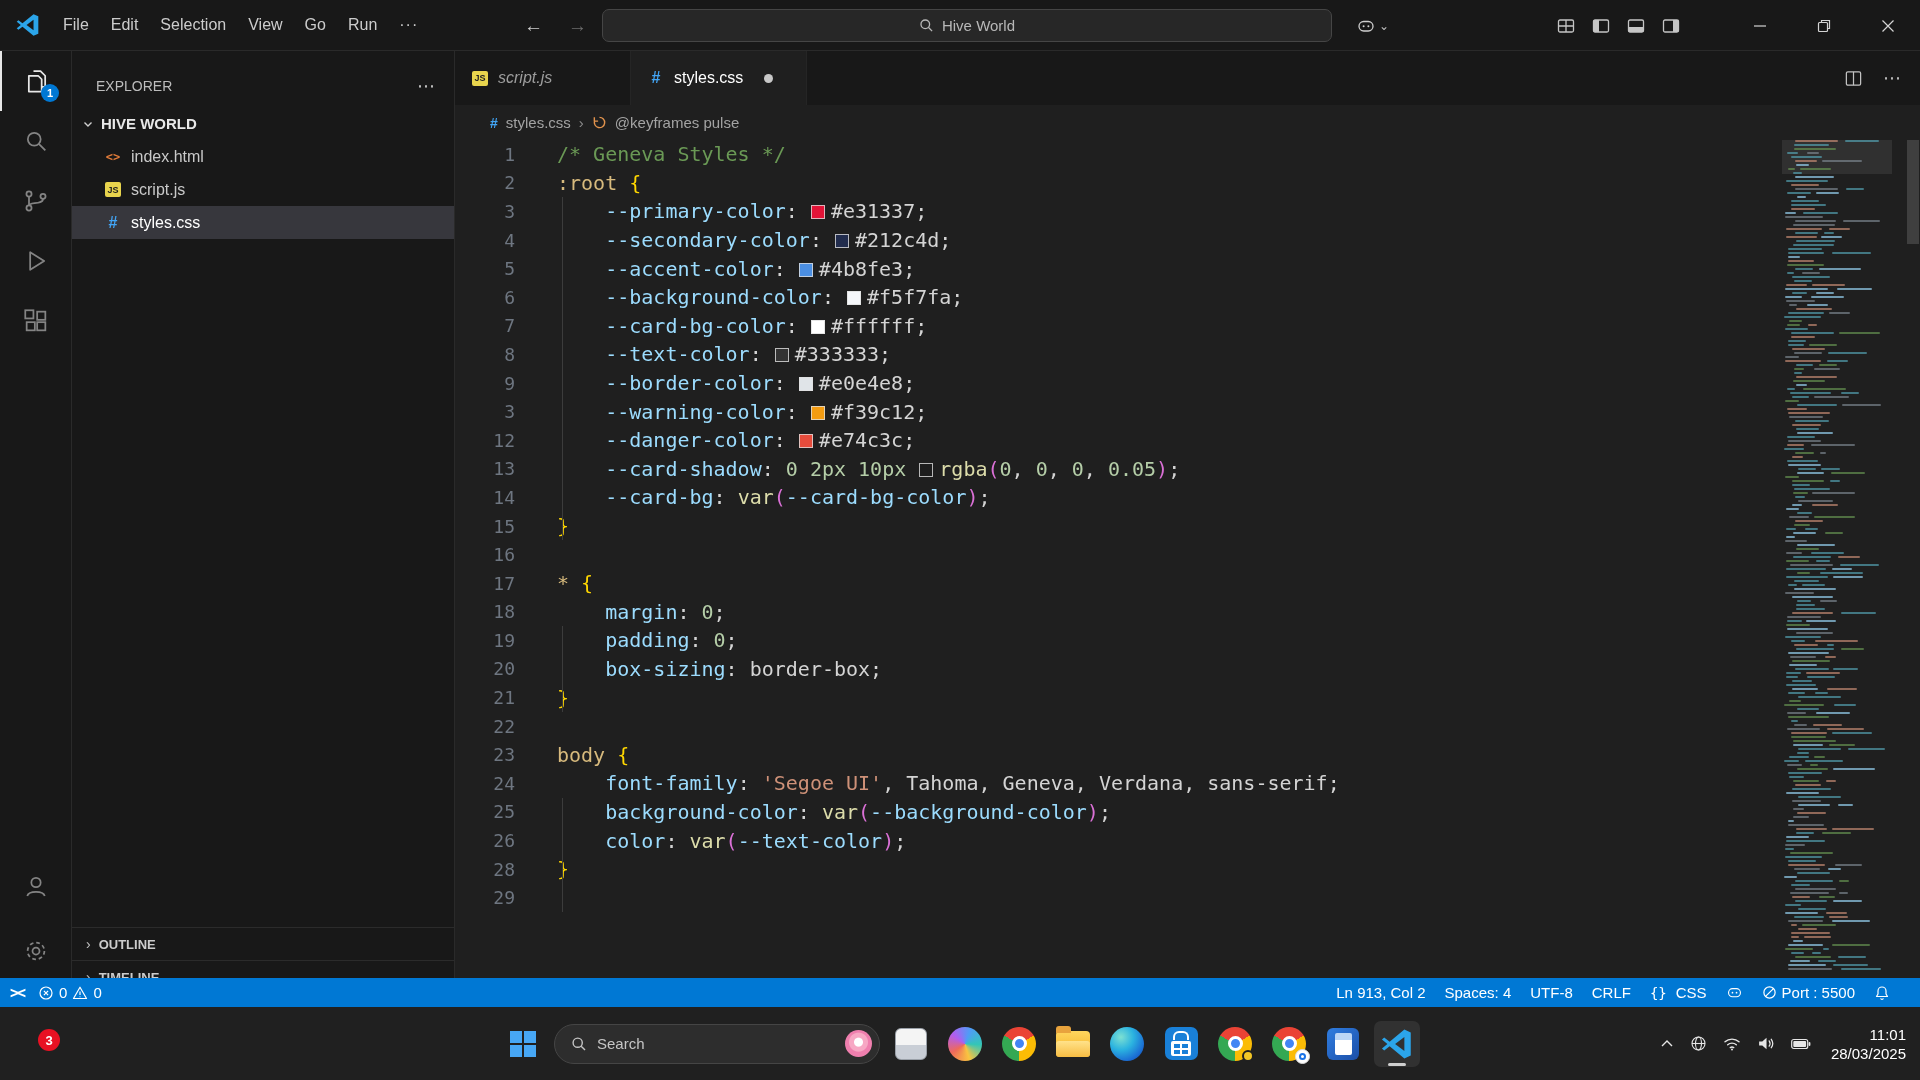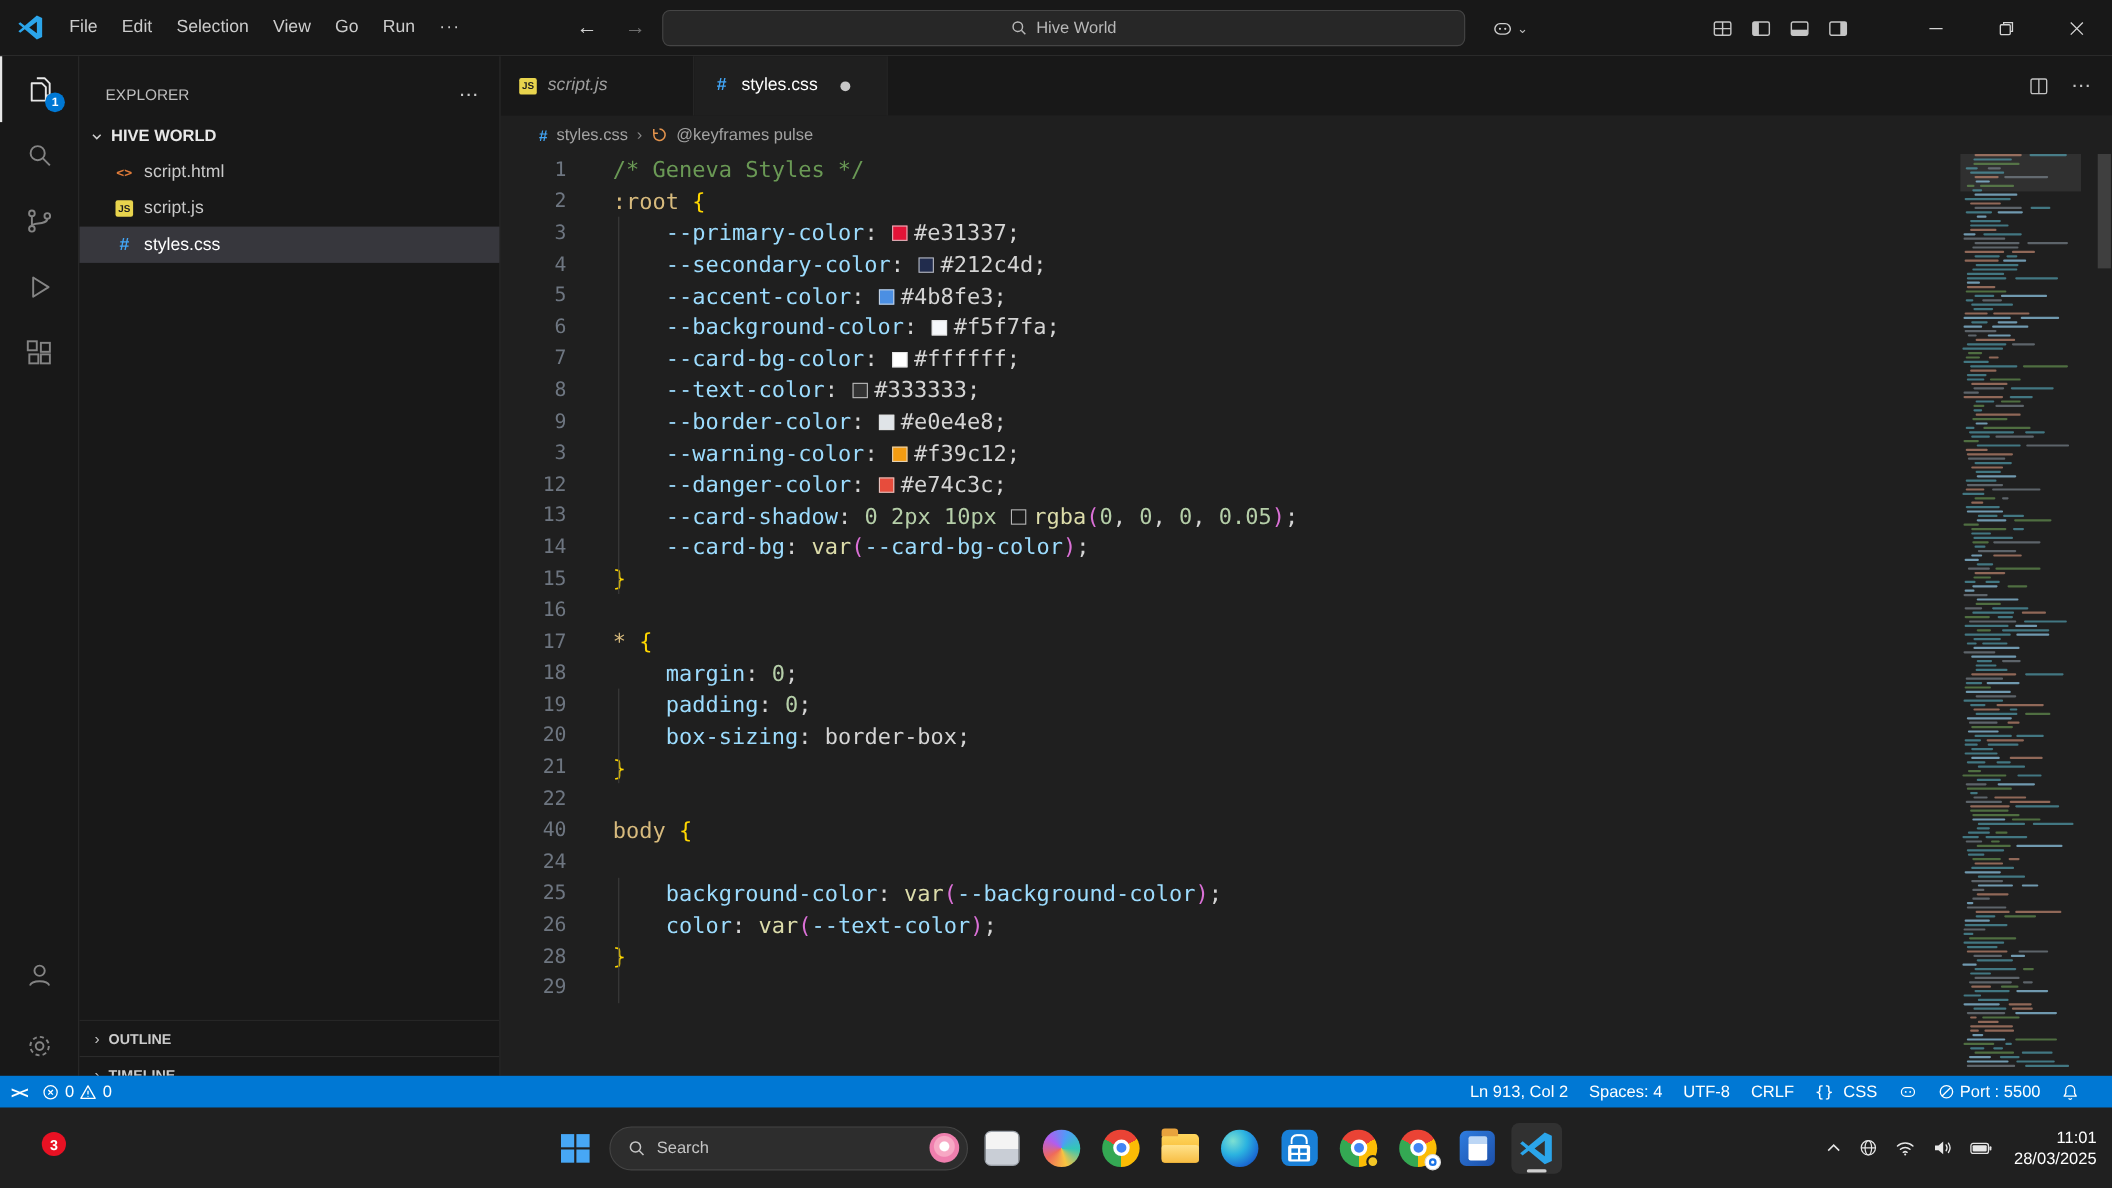--- a/index.html
+++ b/index.html
@@ -269,21 +269,21 @@
   <div class="ws-row">
     <span>
       <svg width="12" height="12" viewBox="0 0 12 12" fill="none" stroke="#cfcfcf" stroke-width="1.4">
           <path d="M2.5 4.5 6 8l3.5-3.5"></path>
         </svg>
     </span>
     <span>HIVE WORLD</span>
   </div>
   <div class="file-row">
     <span class="ficon fi-html">&lt;&gt;</span>
-    <span>script.html</span>
+    <span>index.html</span>
   </div>
   <div class="file-row">
     <span class="ficon">
         <span class="fi-js">JS</span>
       </span>
     <span>script.js</span>
   </div>
   <div class="file-row selected">
     <span class="ficon fi-css">#</span>
     <span>styles.css</span>
@@ -418,25 +418,26 @@
         </div>
         <div class="line">
           <span class="ln">21</span>
           <span class="lc"><span class="c-br">}</span></span>
         </div>
         <div class="line">
           <span class="ln">22</span>
           <span class="lc"></span>
         </div>
         <div class="line">
-          <span class="ln">40</span>
+          <span class="ln">23</span>
           <span class="lc"><span class="c-sel">body</span><span class="c-tx"> </span><span class="c-br">{</span></span>
         </div>
         <div class="line">
           <span class="ln">24</span>
+          <span class="lc"><span class="c-tx">    </span><span class="c-pr">font-family</span><span class="c-tx">: </span><span class="c-st">'Segoe UI'</span><span class="c-tx">, Tahoma, Geneva, Verdana, sans-serif;</span></span>
         </div>
         <div class="line">
           <span class="ln">25</span>
           <span class="lc"><span class="c-tx">    </span><span class="c-pr">background-color</span><span class="c-tx">: </span><span class="c-fn">var</span><span class="c-pa">(</span><span class="c-pr">--background-color</span><span class="c-pa">)</span><span class="c-tx">;</span></span>
         </div>
         <div class="line">
           <span class="ln">26</span>
           <span class="lc"><span class="c-tx">    </span><span class="c-pr">color</span><span class="c-tx">: </span><span class="c-fn">var</span><span class="c-pa">(</span><span class="c-pr">--text-color</span><span class="c-pa">)</span><span class="c-tx">;</span></span>
         </div>
         <div class="line">

